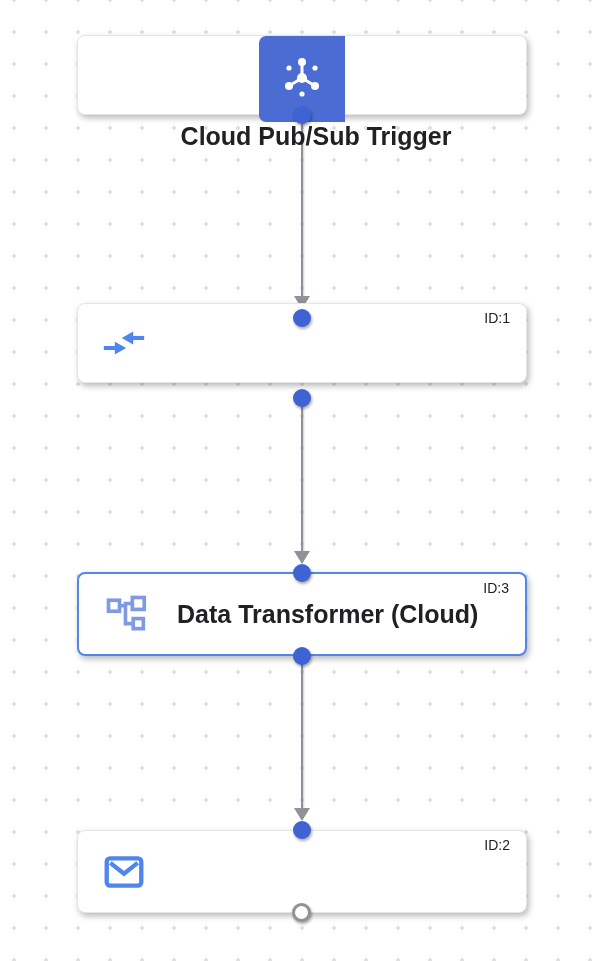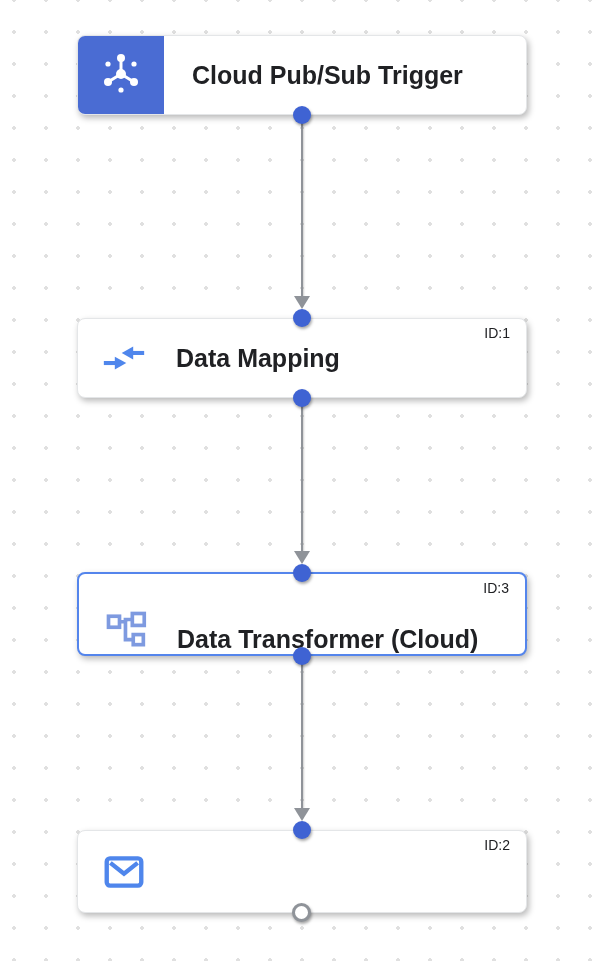--- a/index.html
+++ b/index.html
@@ -27,21 +27,21 @@
 
   .node{
     position:absolute;left:77px;width:450px;
     background:#ffffff;
     border:1px solid #e4e6e8;
     border-radius:8px;
     box-shadow:2px 3px 6px rgba(0,0,0,0.28);
     display:flex;align-items:center;
     z-index:2;
   }
-  .node.selected{border:2px solid var(--selected-border);align-items:flex-end;}
+  .node.selected{border:2px solid var(--selected-border);}
   .node-title{
     font-size:25px;font-weight:bold;color:var(--title-text);
     white-space:nowrap;letter-spacing:0;
   }
   .id-label{
     position:absolute;top:6px;right:16px;
     font-size:14px;color:var(--id-text);
   }
 
   
@@ -88,21 +88,21 @@
   .port.open{
     width:19px;height:19px;
     background:#ffffff;border:3px solid var(--edge);
   }
 </style>
 </head>
 <body>
 
 <div class="canvas">
 
-  <div class="node" style="top:35px;height:80px;">
+  <div class="node" style="top:35px;height:80px;flex-direction:column;">
     <div class="trigger-head">
       <span>
         <svg width="48" height="48" viewBox="0 0 48 48">
           <g fill="#ffffff" stroke="#ffffff">
             <line x1="24" y1="25" x2="24" y2="10" stroke-width="3"></line>
             <line x1="24" y1="25" x2="11" y2="33" stroke-width="3"></line>
             <line x1="24" y1="25" x2="37" y2="33" stroke-width="3"></line>
             <circle cx="24" cy="25" r="5" stroke="none"></circle>
             <circle cx="24" cy="9" r="4" stroke="none"></circle>
             <circle cx="11" cy="33" r="4" stroke="none"></circle>
@@ -115,33 +115,32 @@
       </span>
     </div>
     <span class="node-title trigger-title">Cloud Pub/Sub Trigger</span>
   </div>
 
   <div>
     <div class="edge-line" style="top:115px;height:183px;"></div>
     <div class="edge-arrow" style="top:296px;"></div>
   </div>
 
-  <div class="node" style="top:318px;height:80px;">
+  <div class="node" style="top:303px;height:80px;">
     <span class="id-label">ID:1</span>
     <span class="task-icon icon-mapping">
       <svg width="46" height="32" viewBox="0 0 48 32">
         <g fill="currentColor" stroke="currentColor">
           <line x1="2" y1="21.5" x2="15" y2="21.5" stroke-width="4.4"></line>
           <path d="M14 14.5 L26.5 21.5 L14 28.5 Z" stroke="none"></path>
           <line x1="46" y1="10.5" x2="33" y2="10.5" stroke-width="4.4"></line>
           <path d="M34 3.5 L21.5 10.5 L34 17.5 Z" stroke="none"></path>
         </g>
       </svg>
     </span>
-    <span class="node-title">Data Mapping</span>
   </div>
 
   <div>
     <div class="edge-line" style="top:398px;height:153px;"></div>
     <div class="edge-arrow" style="top:551px;"></div>
   </div>
 
   <div class="node selected" style="top:572px;height:84px;">
     <span class="id-label">ID:3</span>
     <span class="task-icon icon-transformer">

